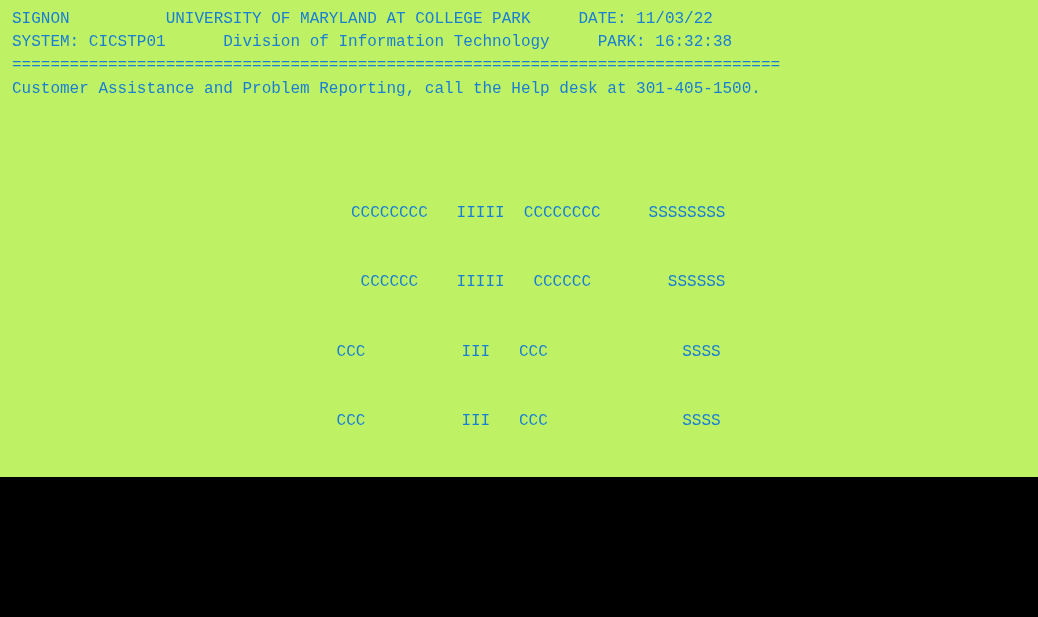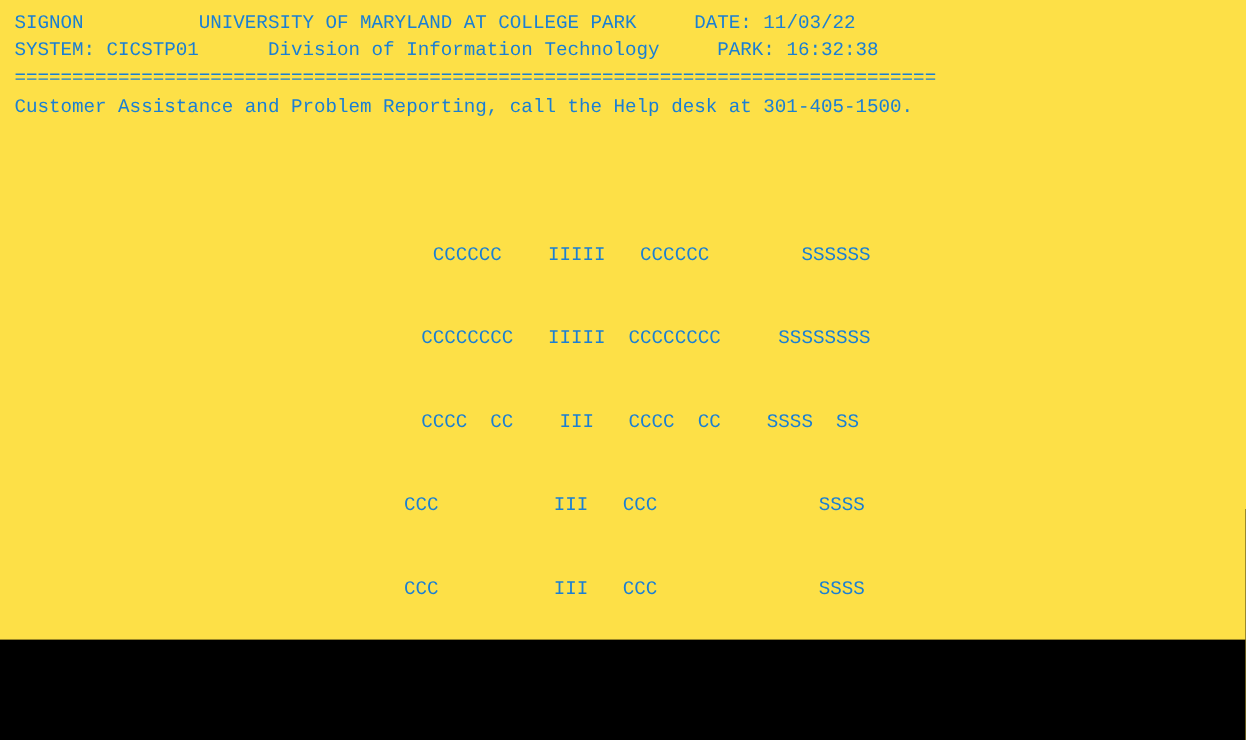--- a/index.html
+++ b/index.html
@@ -13,22 +13,22 @@
       font-family: 'Courier New', Courier, monospace;
       font-size: 16px;
       color: #1a7fd4;
       width: 1038px;
       height: 617px;
       overflow: hidden;
     }
 
     .screen {
       width: 1038px;
-      height: 533px;
-      background: #fde047;
+      height: 477px;
+      background: #bef264;
       padding: 8px 12px;
       position: relative;
     }
 
     .line {
       white-space: pre;
       line-height: 1.45;
       color: #1a7fd4;
     }
 
@@ -57,22 +57,21 @@
 
 
   <div class="divider">================================================================================</div>
 
   <div class="line">Customer Assistance and Problem Reporting, call the Help desk at 301-405-1500.</div>
 
   <div class="line">&nbsp;</div>
   <div class="line">&nbsp;</div>
 
   <div class="ascii-art">
+    <div>    CCCCCCCC   IIIII  CCCCCCCC     SSSSSSSS</div>
     <div>     CCCCCC    IIIII   CCCCCC        SSSSSS</div>
-    <div>    CCCCCCCC   IIIII  CCCCCCCC     SSSSSSSS</div>
-    <div>   CCCC  CC    III   CCCC  CC    SSSS  SS</div>
     <div>  CCC          III   CCC              SSSS</div>
     <div>  CCC          III   CCC              SSSS</div>
     
     
   </div>
 
 </div>
 
 </body></html>

